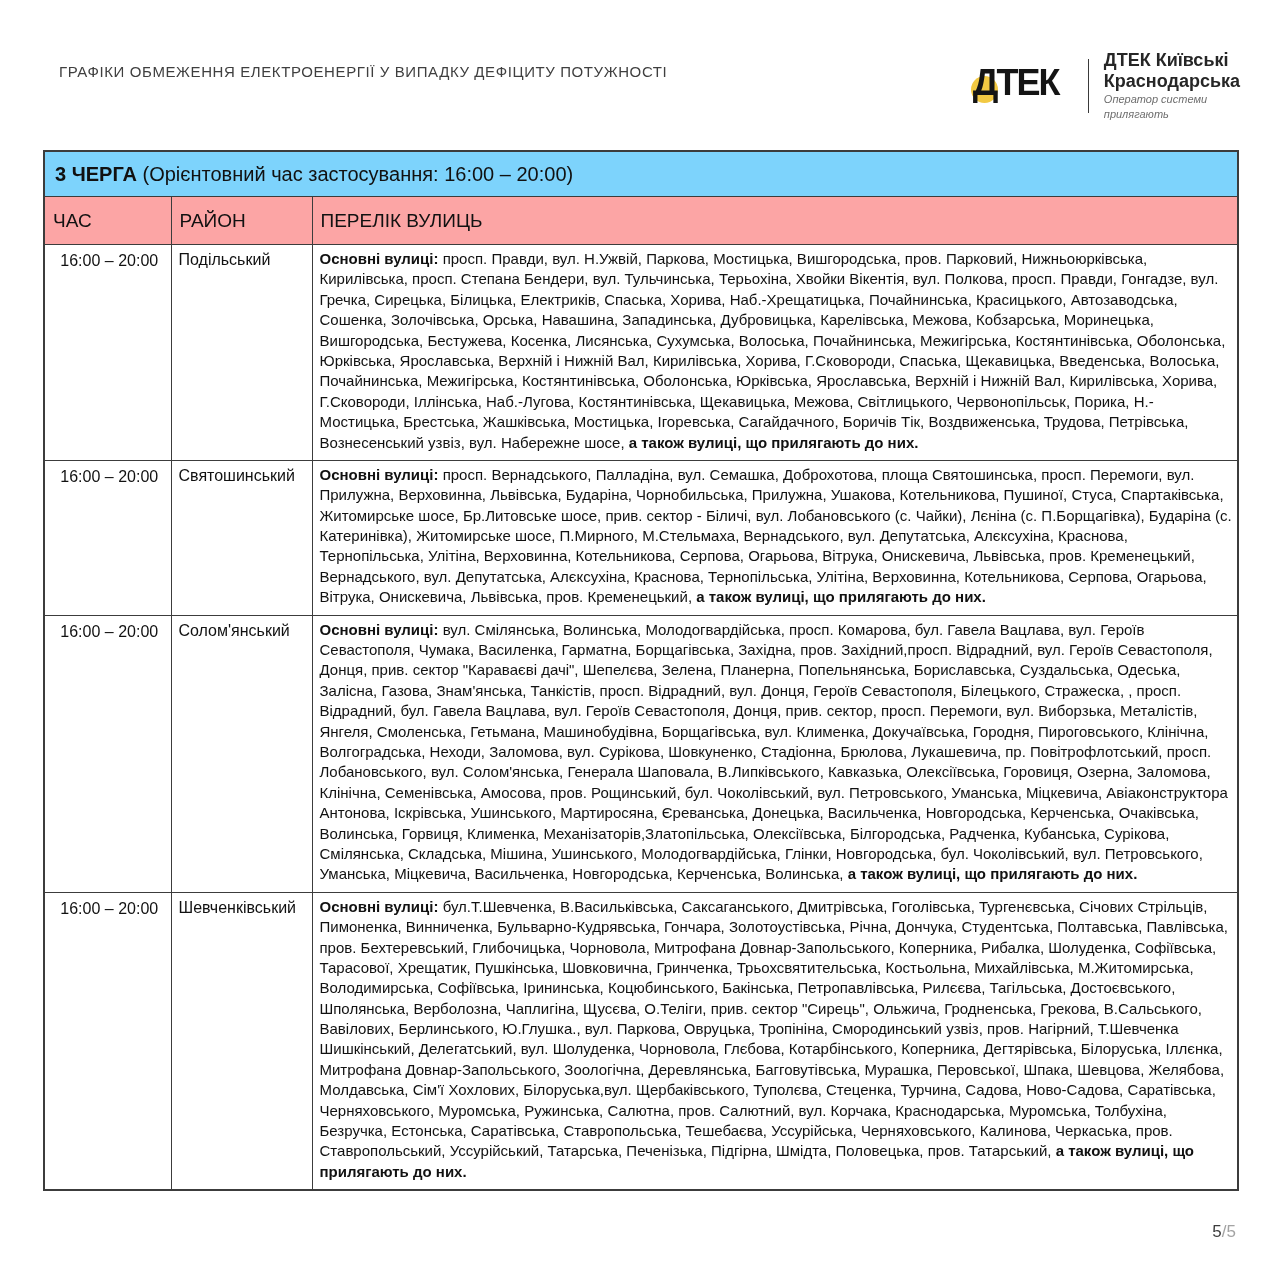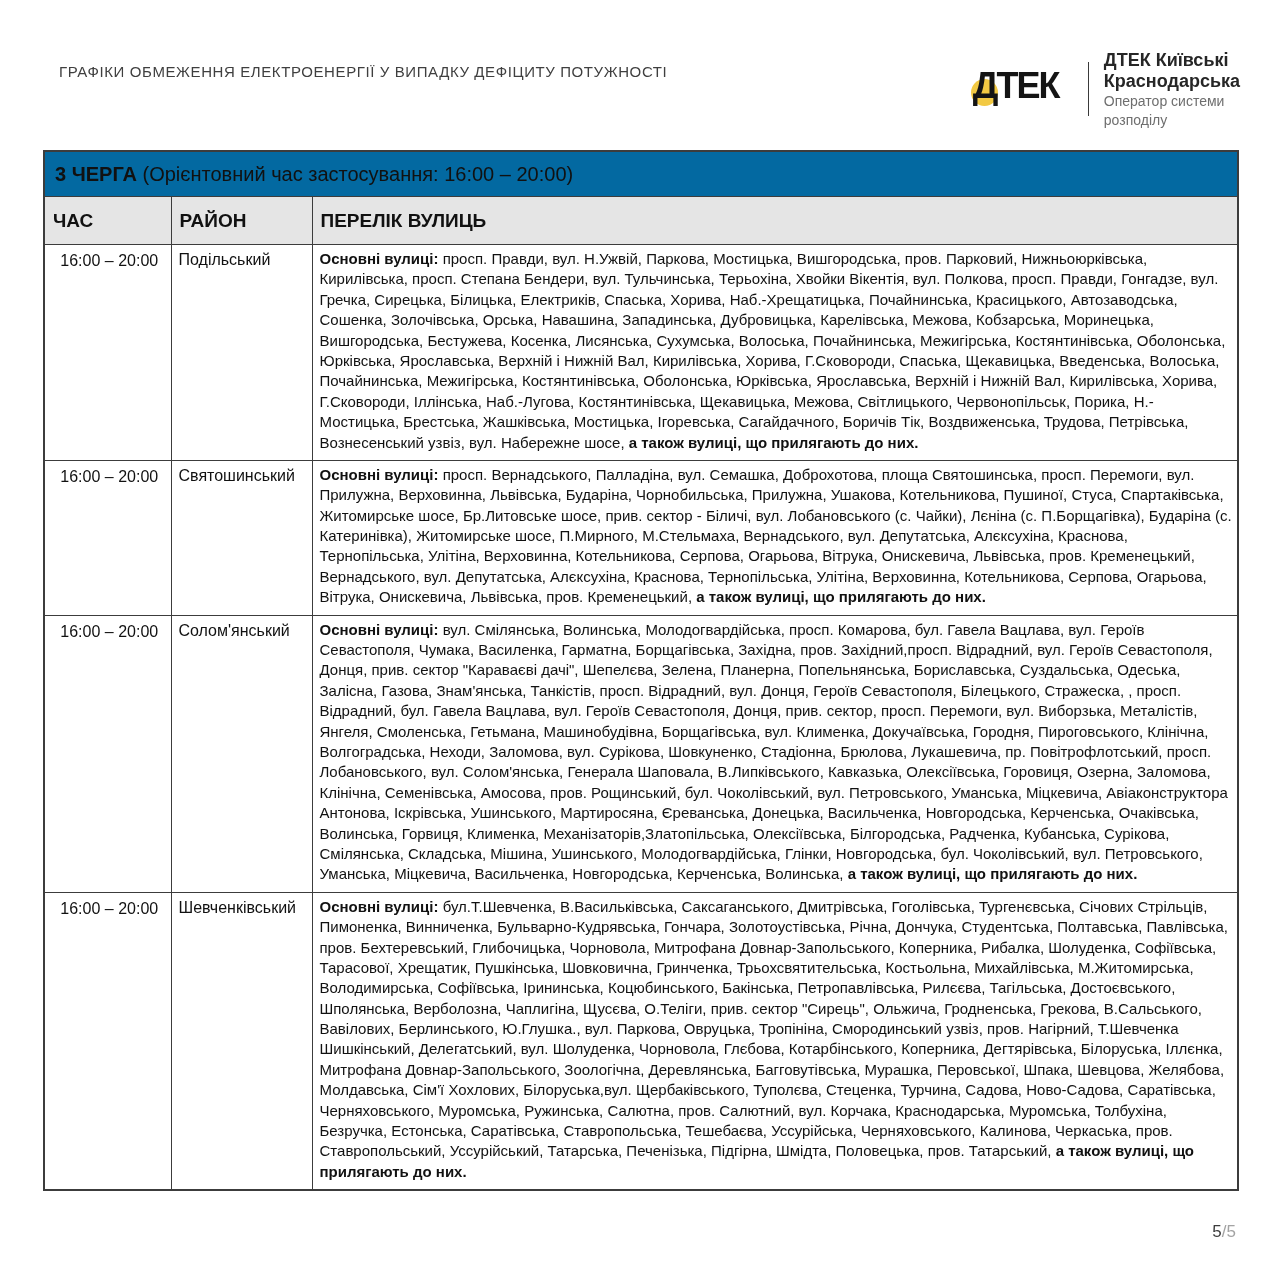--- a/index.html
+++ b/index.html
@@ -22,34 +22,34 @@
     position:absolute; left:-2px; top:19px; width:27px; height:27px;
     border-radius:50%; background:#F2C943;
   }
   .logo-word {
     position:absolute; left:0; top:5px;
     font-size:36px; font-weight:bold; letter-spacing:-2px; color:#141414;
   }
   .logo-divider { width:1px; height:54px; background:#3a3a3a; }
   .logo-text { display:flex; flex-direction:column; }
   .logo-company { font-weight:bold; font-size:18px; line-height:1.18; color:#262626; }
-  .logo-operator { font-size:14px; line-height:1.3; color:#6e6e6e; }
+  .logo-operator { font-size:11px; line-height:1.3; color:#6e6e6e;font-style:italic; }
   .logo-operator:first-of-type { margin-top:4px; }
   
   .schedule-wrap { position:absolute; left:43px; top:150px; width:1196px; }
   table.schedule { border-collapse:collapse; width:100%; border:2px solid #3c3c3c; }
   table.schedule td, table.schedule th { border:1px solid #3c3c3c; vertical-align:top; }
   .banner-cell {
-    background:#0369a1; height:44px; vertical-align:middle !important;
+    background:#7dd3fc; height:44px; vertical-align:middle !important;
     font-size:20px; padding:0 0 0 10px; color:#111;
   }
   .banner-queue { font-weight:bold; }
   .col-header {
-    background:#e5e5e5; text-align:left; font-size:19px; height:47px;
-    vertical-align:middle !important; padding:0 0 0 8px; color:#111; font-weight:bold;
+    background:#fca5a5; text-align:left; font-size:19px; height:47px;
+    vertical-align:middle !important; padding:0 0 0 8px; color:#111; font-weight:normal;
   }
   .time-cell { font-size:16px; padding:7px 4px 4px 7px; white-space:nowrap; color:#111;text-align:center; }
   .district-cell { font-size:16px; padding:6px 4px 4px 7px; color:#111; }
   .streets-cell { font-size:15px; line-height:1.36; padding:4px 5px 7px 7px; color:#111; }
   .streets-cell b { font-weight:bold; }
   
   .page-number { position:absolute; top:1222px; right:44px; font-size:17px;text-align:right; }
   .pn-current { color:#3d3d3d; }
   .pn-total { color:#a3a3a3; }
 </style>
@@ -61,21 +61,21 @@
 <div class="logo">
   <div class="logo-mark">
     <div class="logo-circle"></div>
     <div class="logo-word">ДТЕК</div>
   </div>
   <div class="logo-divider"></div>
   <div class="logo-text">
     <span class="logo-company">ДТЕК Київські</span>
     <span class="logo-company">Краснодарська</span>
     <span class="logo-operator">Оператор системи</span>
-    <span class="logo-operator">розподілу</span>
+    <span class="logo-operator">прилягають</span>
   </div>
 </div>
 
 <div class="schedule-wrap">
   <table class="schedule">
     <colgroup>
       <col style="width:127px">
       <col style="width:141px">
       <col>
     </colgroup>

